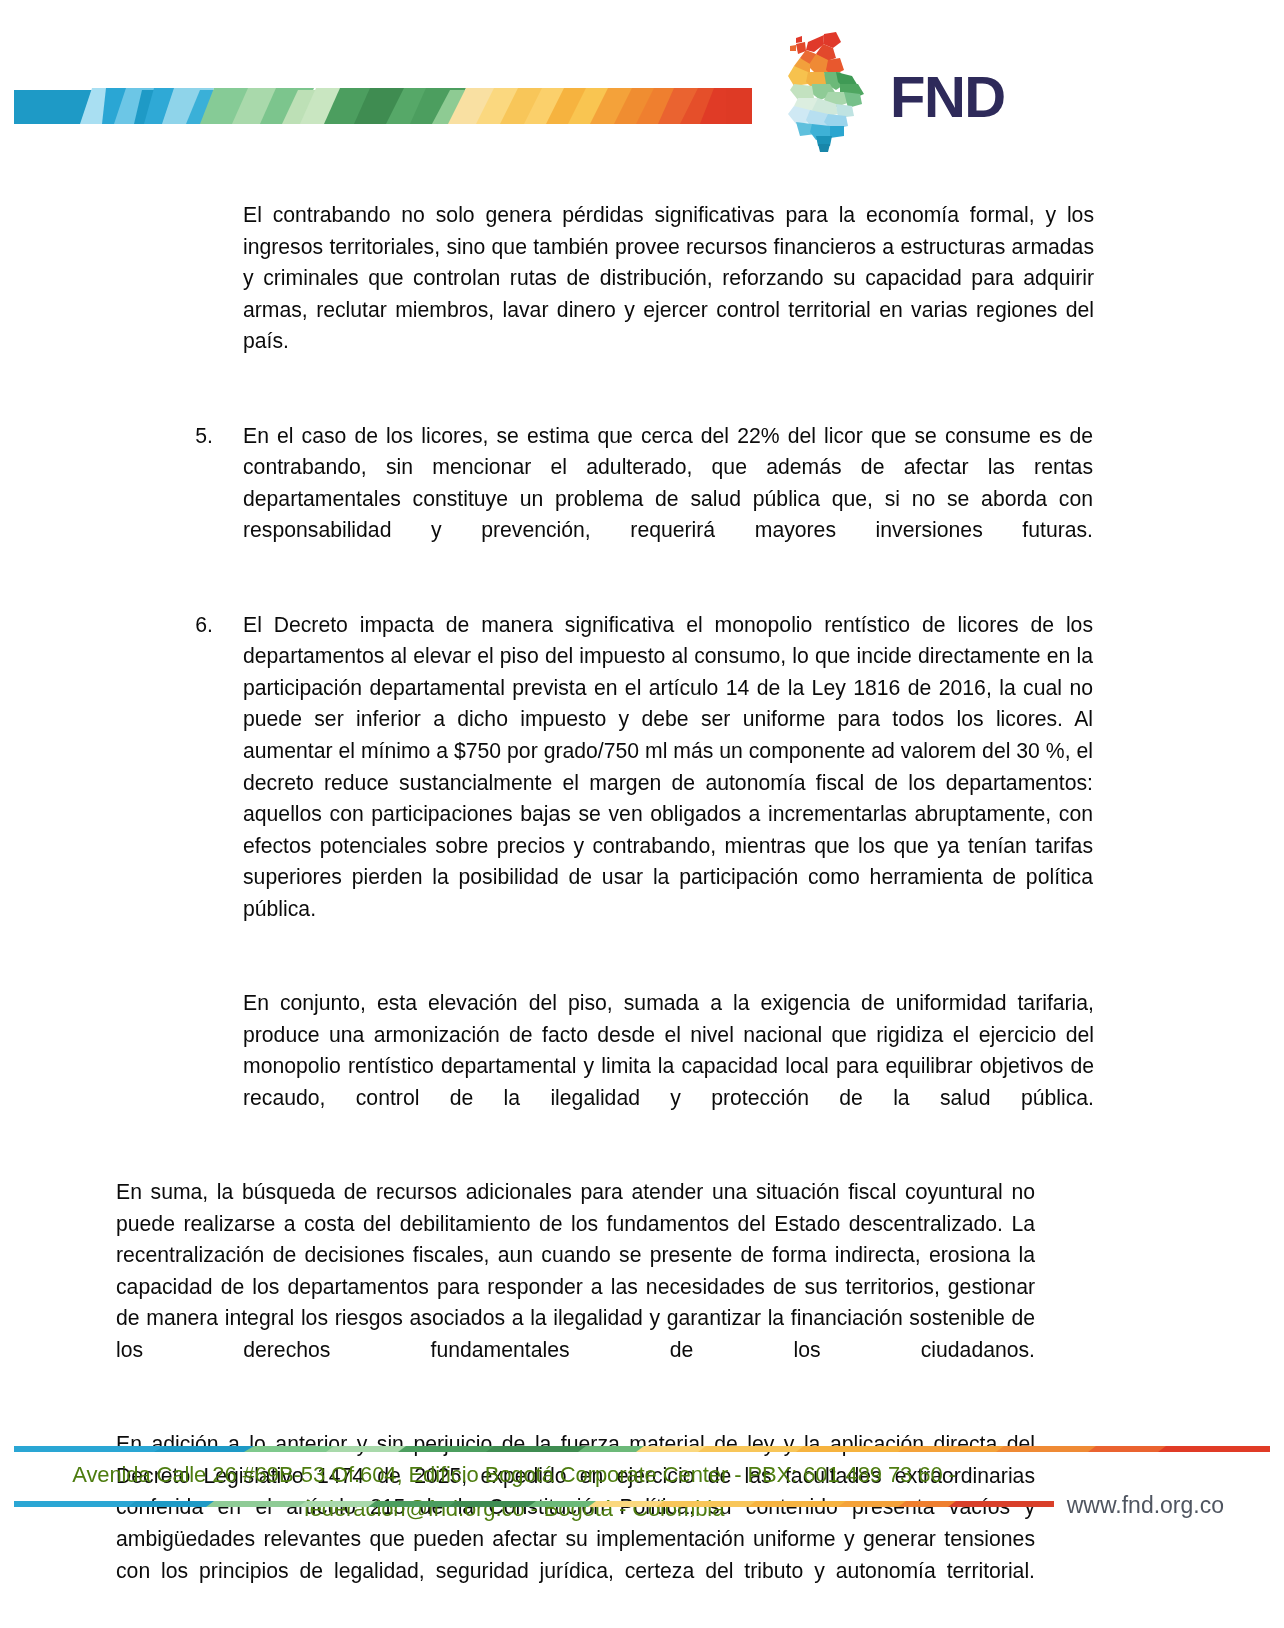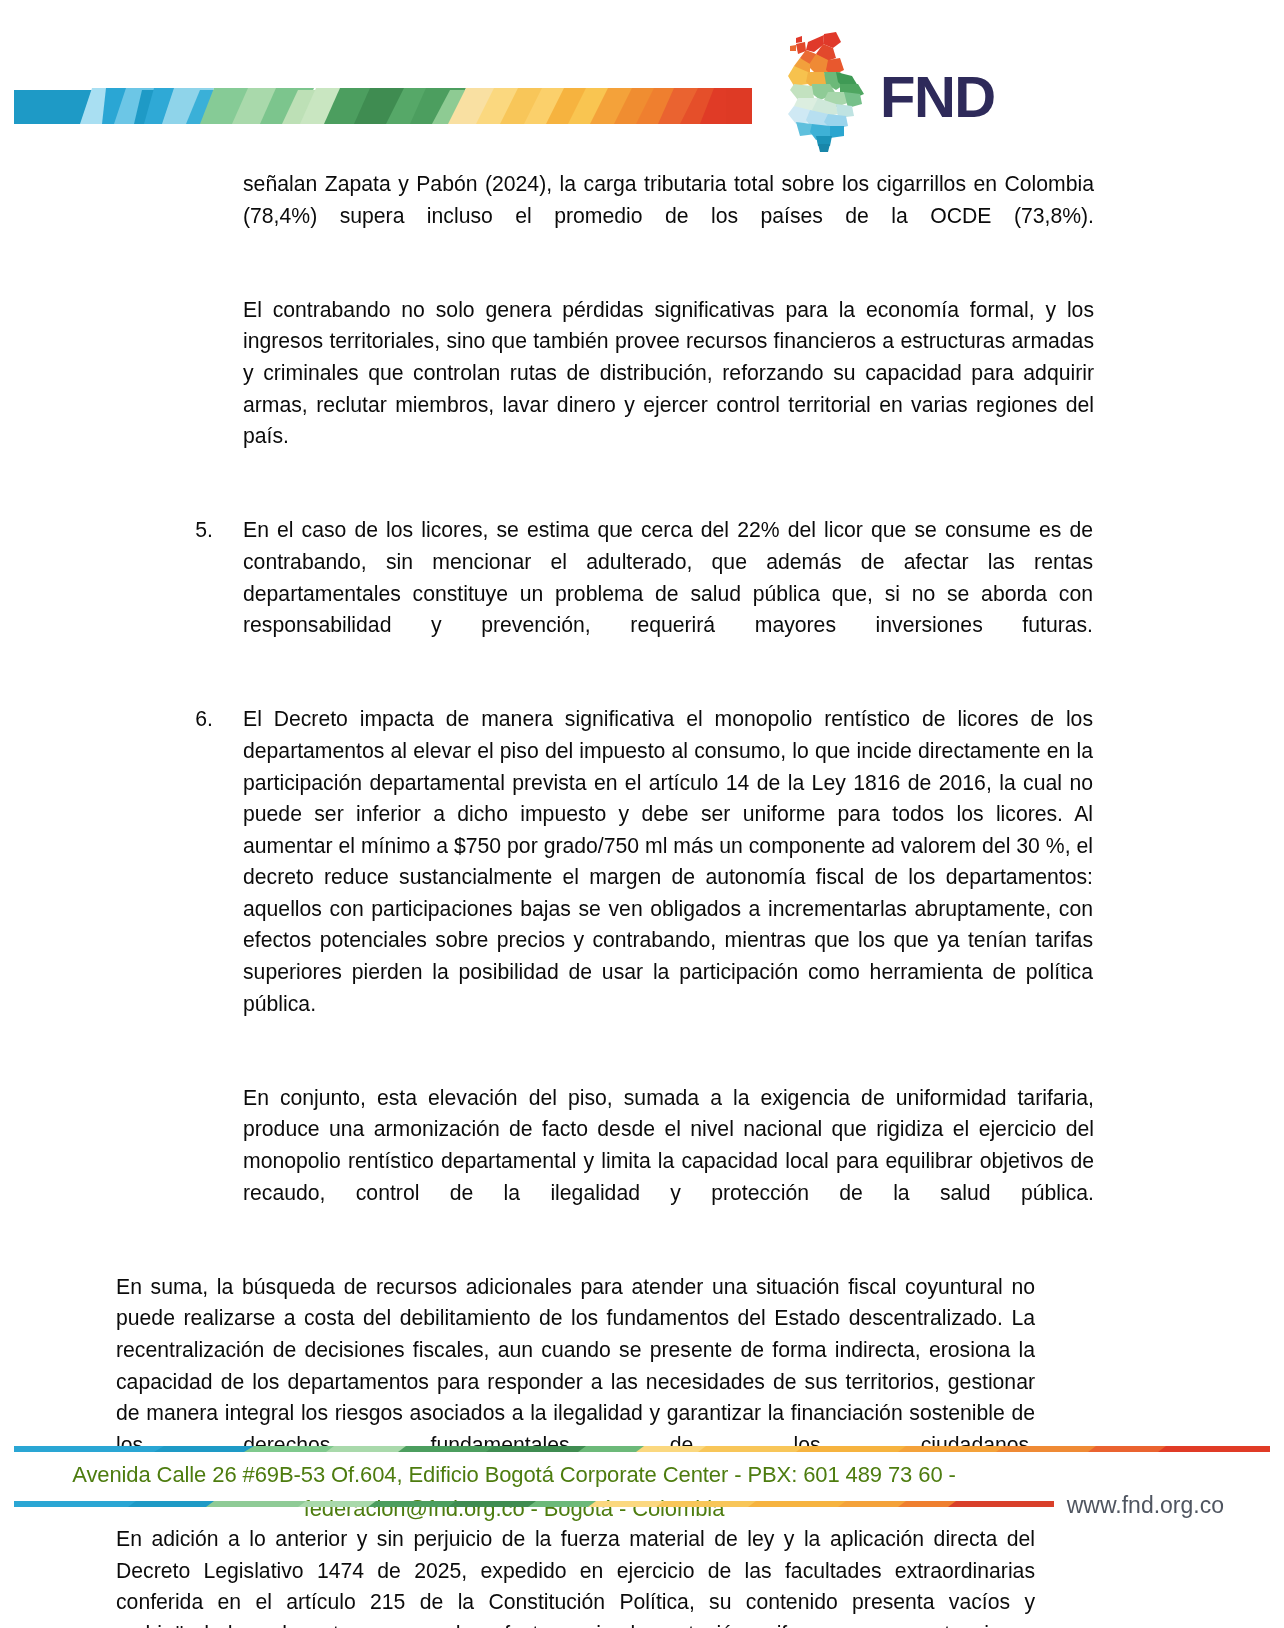--- a/index.html
+++ b/index.html
@@ -46,21 +46,21 @@
   }
   .logo-map {
     position: absolute;
     left: 0;
     top: 0;
     width: 96px;
     height: 120px;
   }
   .logo-fnd {
     position: absolute;
-    left: 102px;
+    left: 112px;
     top: 36px;
     font-family: "Liberation Sans", sans-serif;
     font-weight: bold;
     font-size: 58px;
     line-height: 58px;
     letter-spacing: -1.5px;
     color: #2e2a5a;
   }
   .logo-words {
     position: absolute;
@@ -291,23 +291,20 @@
           <polygon points="18,6 24,4 24,10 18,11" fill="#e0392a"></polygon>
           <polygon points="12,14 18,13 18,19 12,19" fill="#ea6a33"></polygon>
         </svg>
       </div>
       <div class="logo-fnd">FND</div>
     </div>
   </div>
 
   <div class="content doc-text">
 
-    <div class="block-indent">
-      <p class="para">señalan Zapata y Pabón (2024), la carga tributaria total sobre los cigarrillos en Colombia (78,4%) supera incluso el promedio de los países de la OCDE (73,8%).</p>
-    </div>
 
     <div class="para-gap"></div>
 
     <div class="block-indent">
       <p class="para">El contrabando no solo genera pérdidas significativas para la economía formal, y los ingresos territoriales, sino que también provee recursos financieros a estructuras armadas y criminales que controlan rutas de distribución, reforzando su capacidad para adquirir armas, reclutar miembros, lavar dinero y ejercer control territorial en varias regiones del país.</p>
     </div>
 
     <div class="para-gap"></div>
 
     <div class="num-item">

